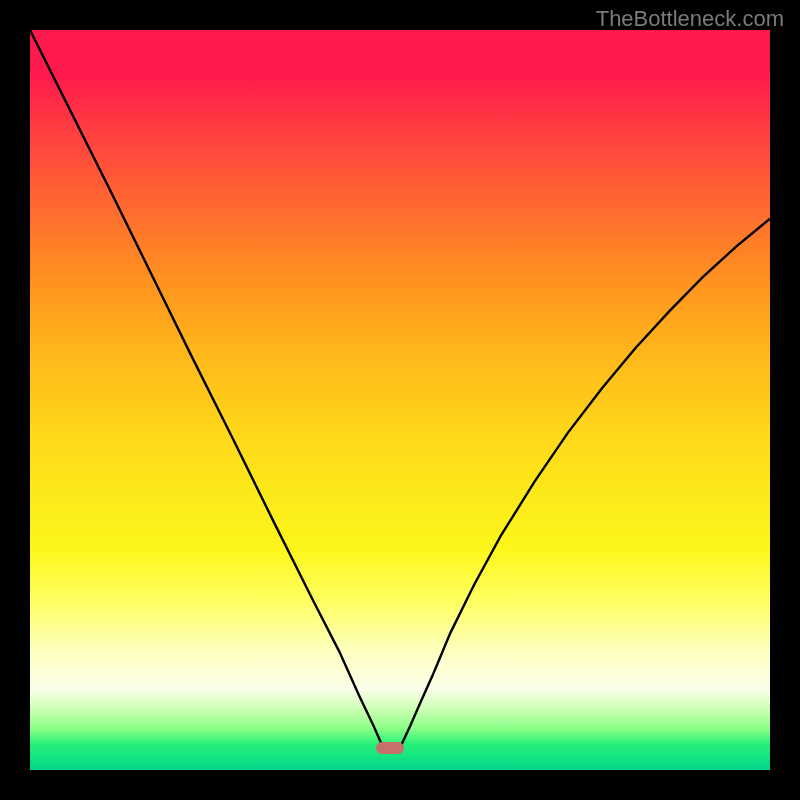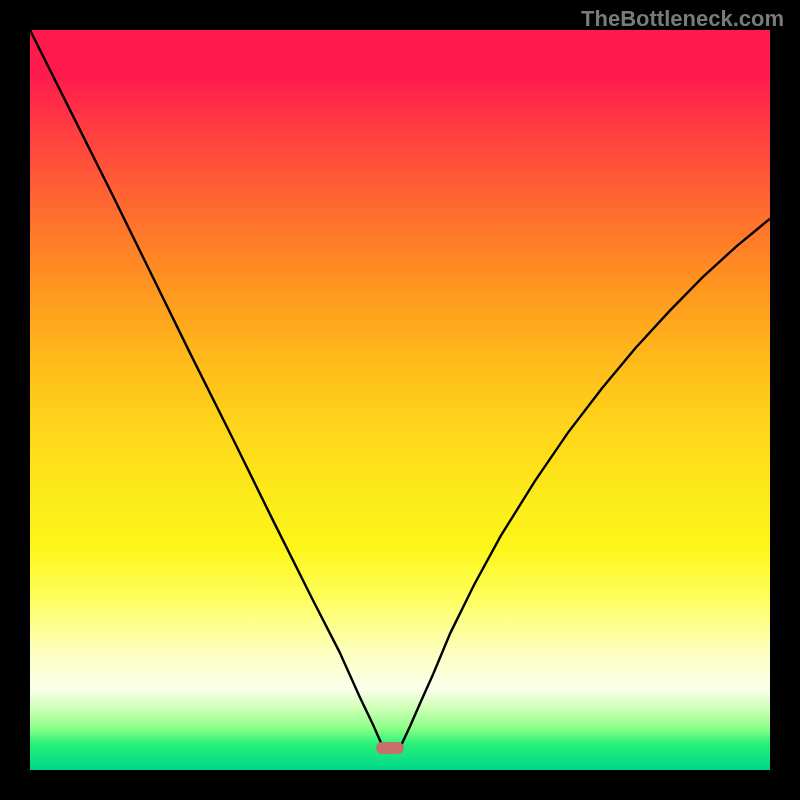--- a/index.html
+++ b/index.html
@@ -55,21 +55,21 @@
     border-radius: 6px;
     background: #c76f6a;
     transform: translate(-50%, -50%);
   }
   .watermark {
     position: absolute;
     top: 6px;
     right: 16px;
     color: #7a7a7a;
     font-size: 22px;
-    font-weight: 700;
+    font-weight: 400;
     user-select: none;
   }
 </style>
 </head>
 <body>
 
 <div class="watermark">TheBottleneck.com</div>
 
 <div class="frame">
   <div class="gradient"></div>

